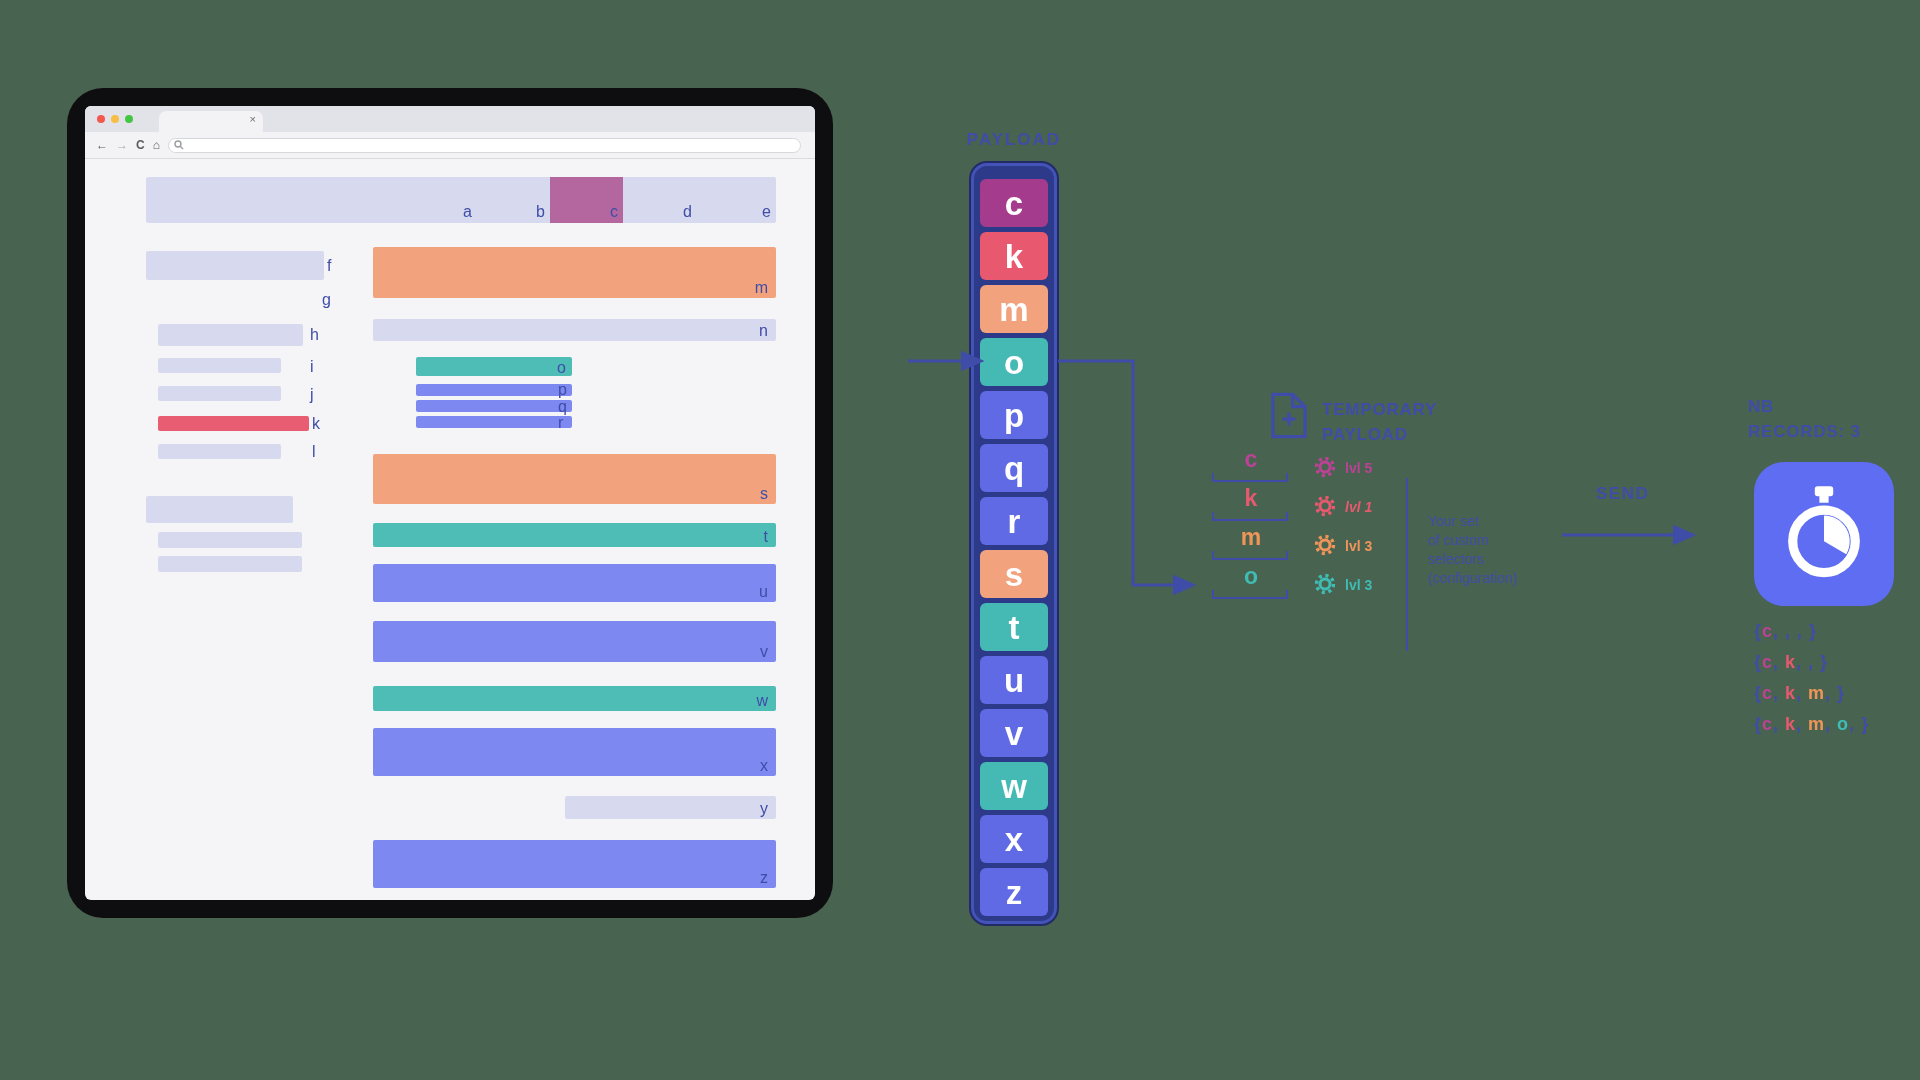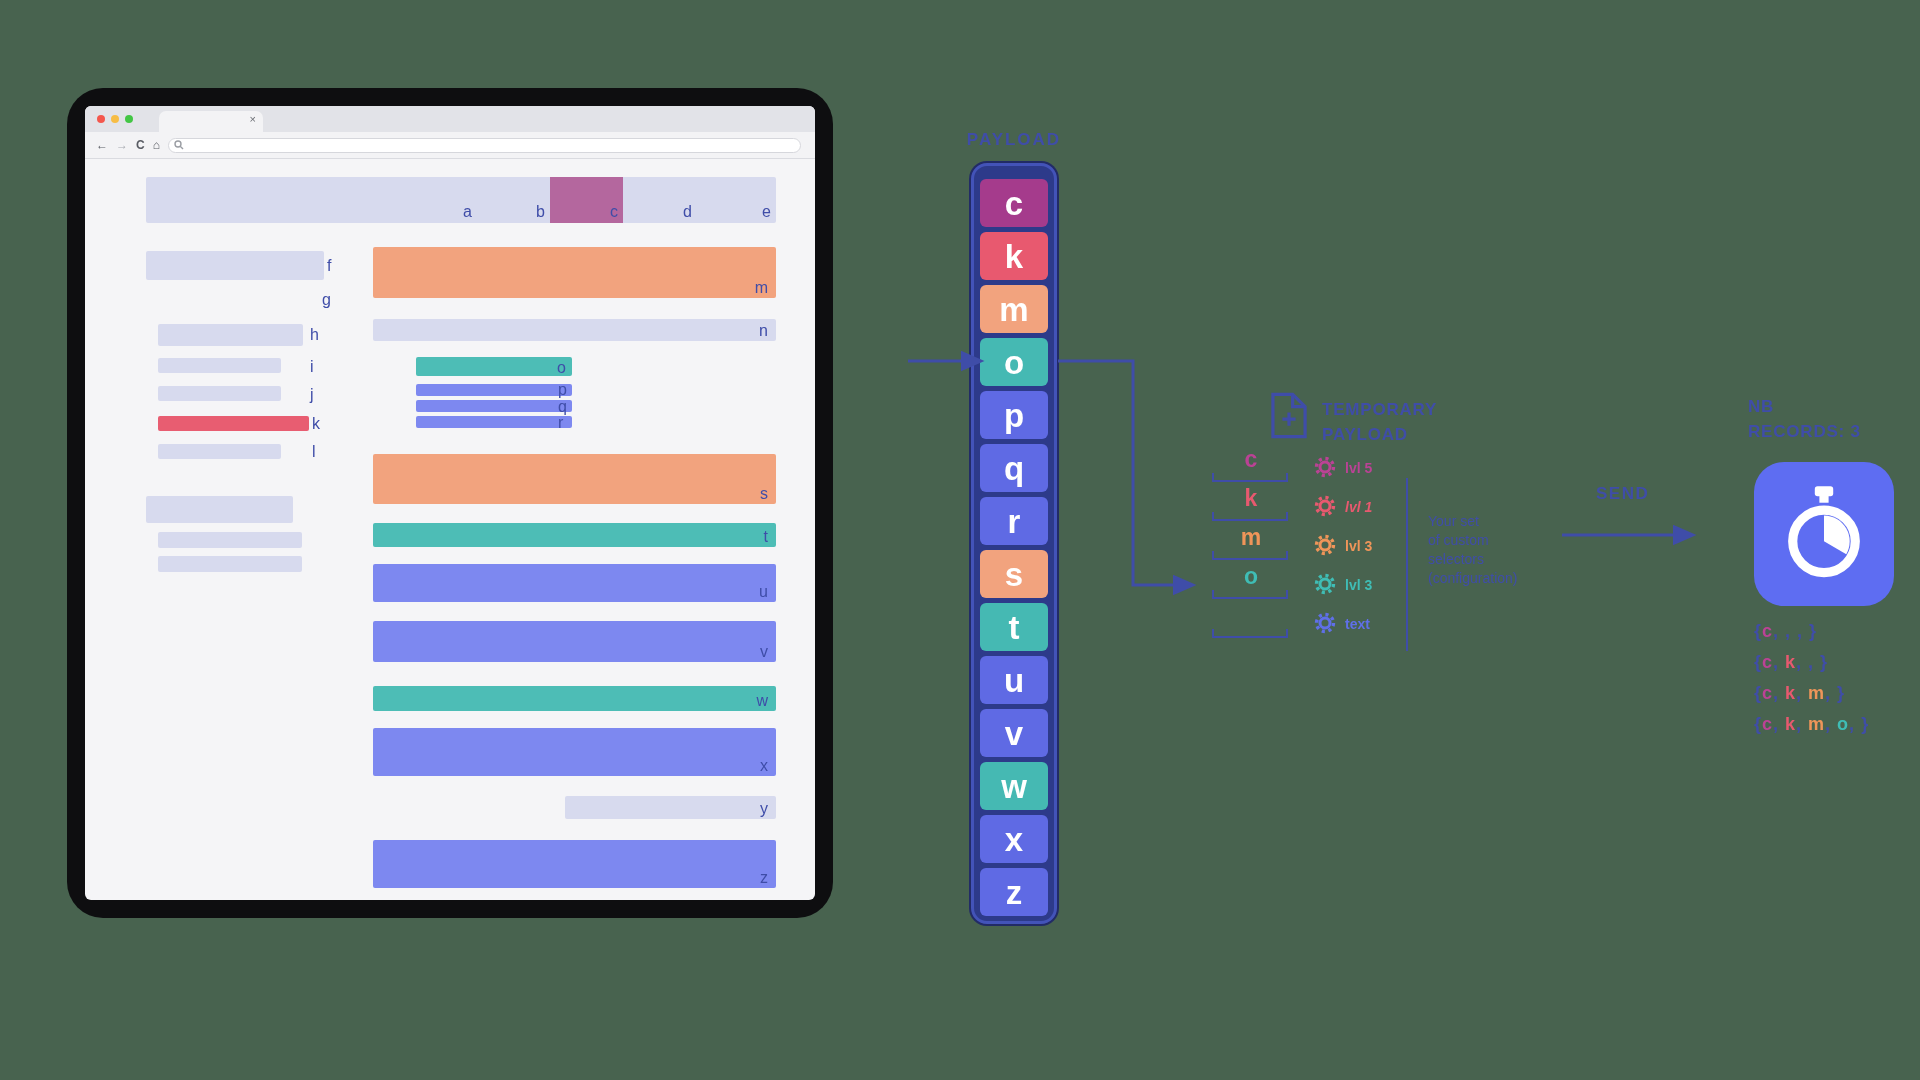--- a/index.html
+++ b/index.html
@@ -250,31 +250,20 @@
     <span class="rec-letter" style="color: rgb(63, 189, 181);">o</span>
     <span class="rec-bracket"></span>
     <span class="rec-gear" style="color: rgb(63, 189, 181);">
       <svg width="22" height="22" viewBox="0 0 22 22">
           <circle cx="11" cy="11" r="5" fill="none" stroke="currentColor" stroke-width="3"></circle>
           <circle cx="11" cy="11" r="8.5" fill="none" stroke="currentColor" stroke-width="3.4" stroke-dasharray="3.1 3.6"></circle>
         </svg>
     </span>
     <span class="rec-level" style="color: rgb(63, 189, 181); text-align: right;">lvl 3</span>
   </div>
-  <div class="rec-row" style="top:608px">
-    <span class="rec-letter" style="color: rgb(95, 111, 232);"></span>
-    <span class="rec-bracket"></span>
-    <span class="rec-gear" style="color: rgb(95, 111, 232);">
-      <svg width="22" height="22" viewBox="0 0 22 22">
-          <circle cx="11" cy="11" r="5" fill="none" stroke="currentColor" stroke-width="3"></circle>
-          <circle cx="11" cy="11" r="8.5" fill="none" stroke="currentColor" stroke-width="3.4" stroke-dasharray="3.1 3.6"></circle>
-        </svg>
-    </span>
-    <span class="rec-level" style="color: rgb(95, 111, 232);">text</span>
-  </div>
 
   <div class="rec-divider"></div>
   <div class="rec-caption">
     <div>Your set</div>
     <div>of custom</div>
     <div>selectors</div>
     <div>(configuration)</div>
   </div>
 
   <div class="send-label">SEND</div>

